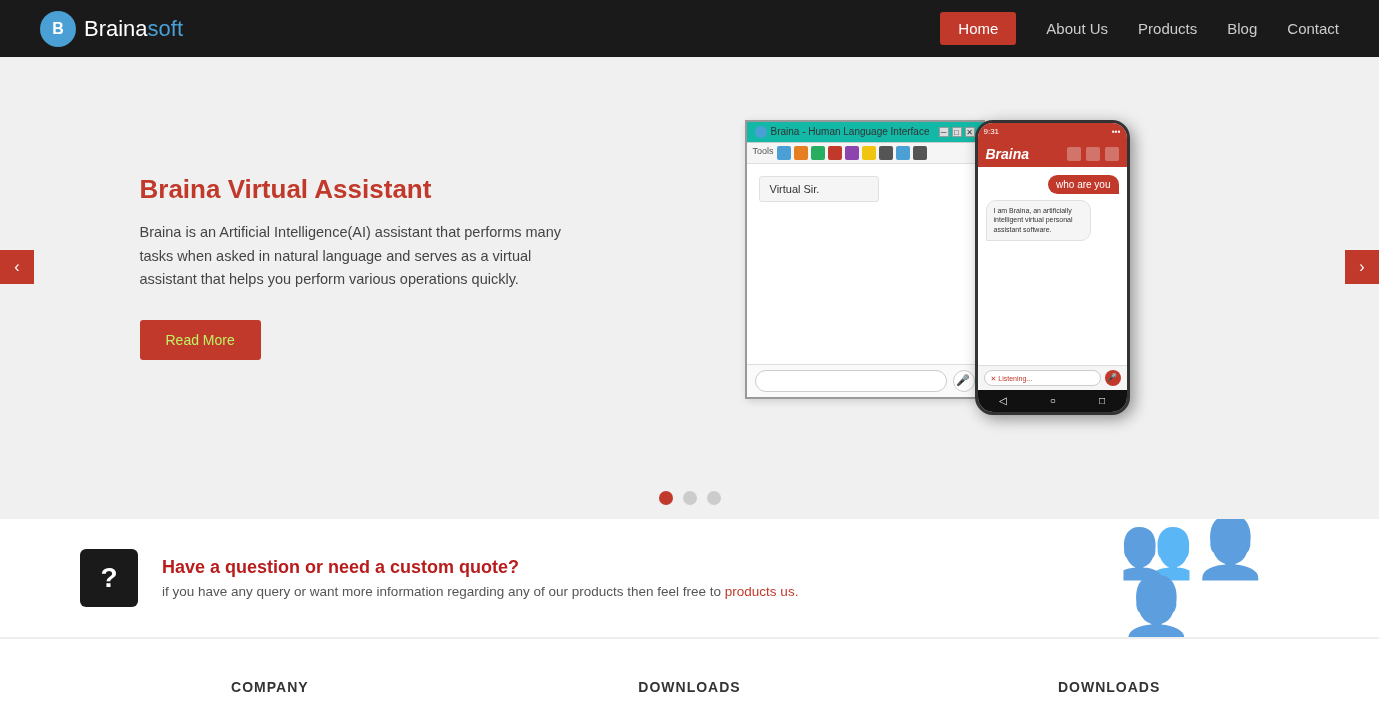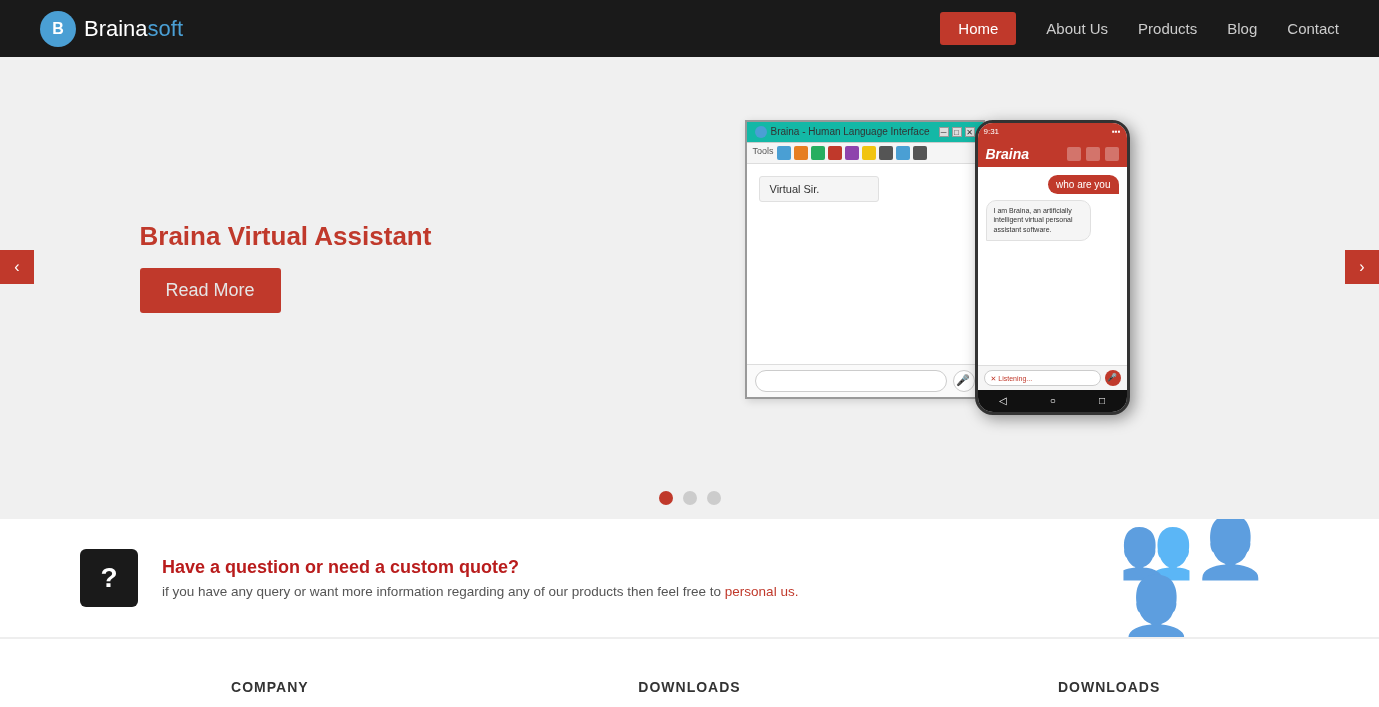--- a/index.html
+++ b/index.html
@@ -87,24 +87,24 @@
       margin-bottom: 16px;
     }
     .hero-desc {
       color: #444;
       font-size: 14.5px;
       line-height: 1.65;
       margin-bottom: 28px;
     }
     .read-more-btn {
       background: #c0392b;
-      color: #e5e5e5;
+      color: #bef264;
       border: none;
       padding: 12px 26px;
-      font-size: 18px;
+      font-size: 14px;
       border-radius: 3px;
       cursor: pointer;
       text-decoration: none;
       display: inline-block;
     }
 
     .hero-images {
       flex: 0 0 55%;
       display: flex;
       align-items: flex-start;
@@ -485,20 +485,21 @@
   </ul>
 </nav>
 
 <section class="hero">
   <button class="carousel-prev">‹</button>
 
   <div class="hero-inner">
 
     <div class="hero-text">
       <h1 class="hero-title">Braina Virtual Assistant</h1>
+      <p class="hero-desc">Braina is an Artificial Intelligence(AI) assistant that performs many tasks when asked in natural language and serves as a virtual assistant that helps you perform various operations quickly.</p>
       <a href="#" class="read-more-btn">Read More</a>
     </div>
 
     <div class="hero-images">
 
       <div class="desktop-mock">
         <div class="desktop-titlebar">
           <div class="desktop-titlebar-left">
             <div class="braina-icon-small"></div>
             <span>Braina - Human Language Interface</span>
@@ -574,21 +575,21 @@
 </div>
 
 <div class="cta-section">
   <div class="cta-icon-box">
     <span style="font-size:28px;font-weight:bold;">?</span>
   </div>
   <div class="cta-text">
     <h3>Have a question or need a custom quote?</h3>
     <p>
       <span>if you have any query or want more information regarding any of our products then feel free to</span>
-      <a href="#">personal us.</a>
+      <a href="#">products us.</a>
     </p>
   </div>
   <div class="cta-people">
     <span class="people-placeholder">👥👤👤</span>
   </div>
 </div>
 
 <footer class="footer">
   <div class="footer-col">
     <h4>COMPANY</h4>

